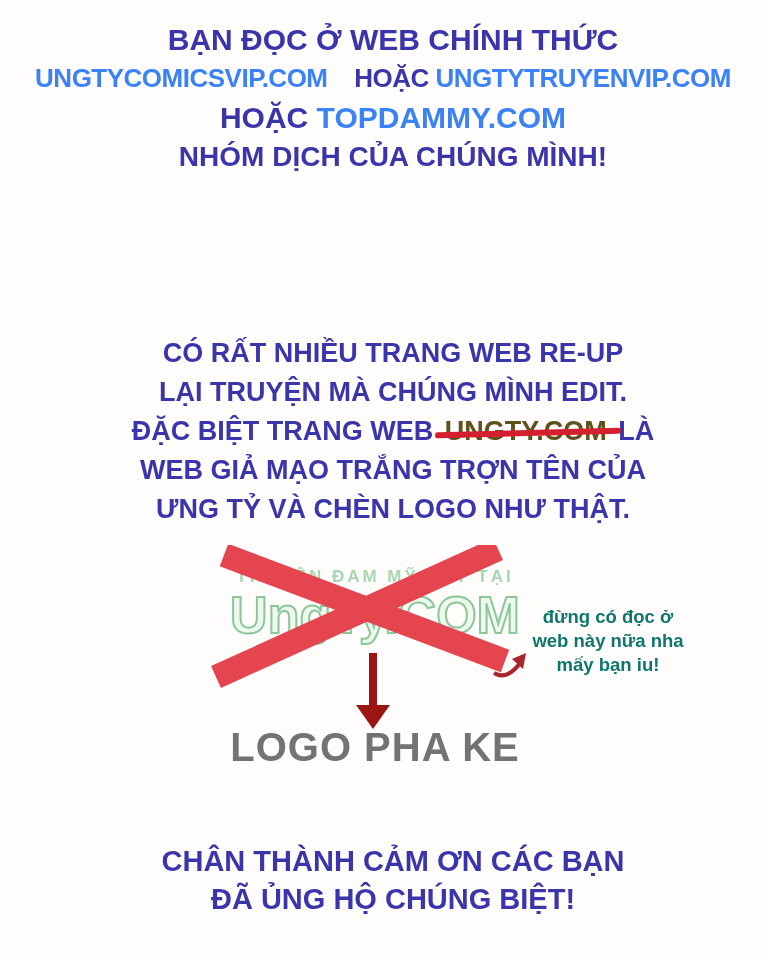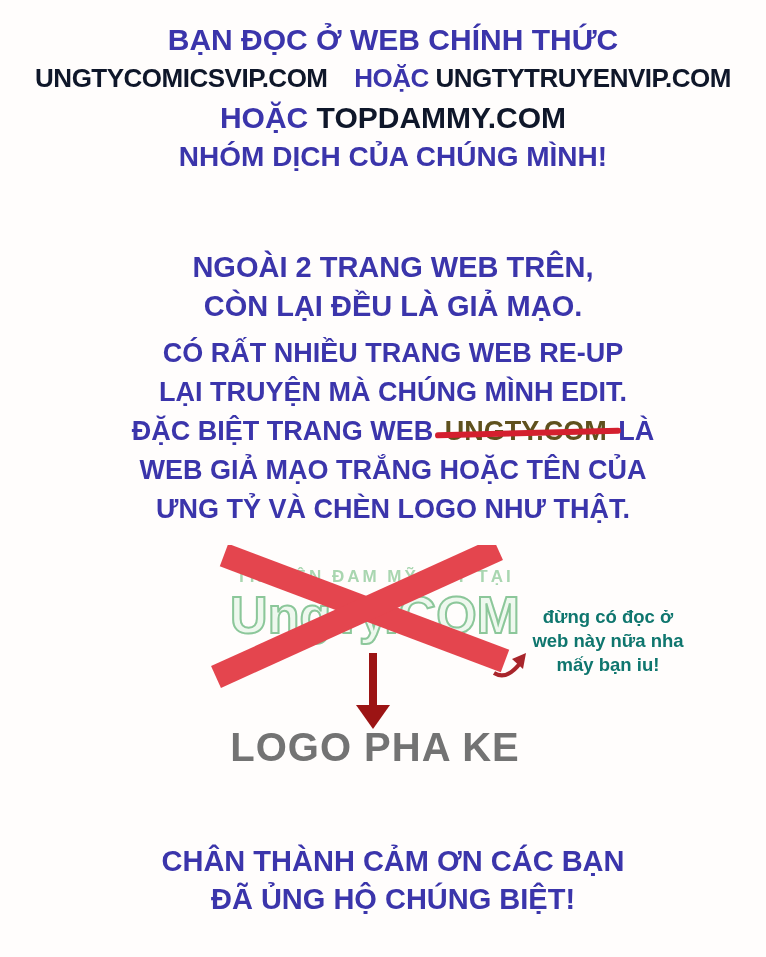--- a/index.html
+++ b/index.html
@@ -20,21 +20,21 @@
   .block {
     position: absolute;
     left: 0;
     width: 766px;
     text-align: center;
   }
   .line {
     white-space: nowrap;
   }
   .blue  { color: #3b35ab; padding-left: 20px; }
-  .red   { color: #0f172a; }
+  .red   { color: #3b82f6; }
   .olive { color: #5f511d; }
 
   
   .intro { top: 20px; line-height: 39px; font-size: 30px; }
   .intro .urls { font-size: 26px; letter-spacing: -0.5px; }
   .intro .sub { font-size: 28px; }
 
   
   .notice { top: 248px; line-height: 39px; font-size: 29px; }
 
@@ -129,34 +129,30 @@
       <span class="blue">HOẶC</span>
       <span class="red">UNGTYTRUYENVIP.COM</span>
     </div>
     <div class="line">
       <span class="blue">HOẶC</span>
       <span class="red">TOPDAMMY.COM</span>
     </div>
     <div class="line blue sub">NHÓM DỊCH CỦA CHÚNG MÌNH!</div>
   </section>
 
-  <section class="block notice">
-    <div class="line blue">NGOÀI 2 TRANG WEB TRÊN,</div>
-    <div class="line blue">CÒN LẠI ĐỀU LÀ GIẢ MẠO.</div>
-  </section>
 
   <section class="block warning">
     <div class="line blue">CÓ RẤT NHIỀU TRANG WEB RE-UP</div>
     <div class="line blue">LẠI TRUYỆN MÀ CHÚNG MÌNH EDIT.</div>
     <div class="line blue">
       <span>ĐẶC BIỆT TRANG WEB</span>
       <span class="strike olive">UNGTY.COM</span>
       <span>LÀ</span>
     </div>
-    <div class="line blue">WEB GIẢ MẠO TRẮNG HOẶC TÊN CỦA</div>
+    <div class="line blue">WEB GIẢ MẠO TRẮNG TRỢN TÊN CỦA</div>
     <div class="line blue">ƯNG TỶ VÀ CHÈN LOGO NHƯ THẬT.</div>
   </section>
 
   <section class="graphic">
 
     <div class="fake-logo">
       <div class="tagline">TRUYỆN ĐAM MỸ HAY TẠI</div>
       <div class="site">UngTy.COM</div>
     </div>
 

